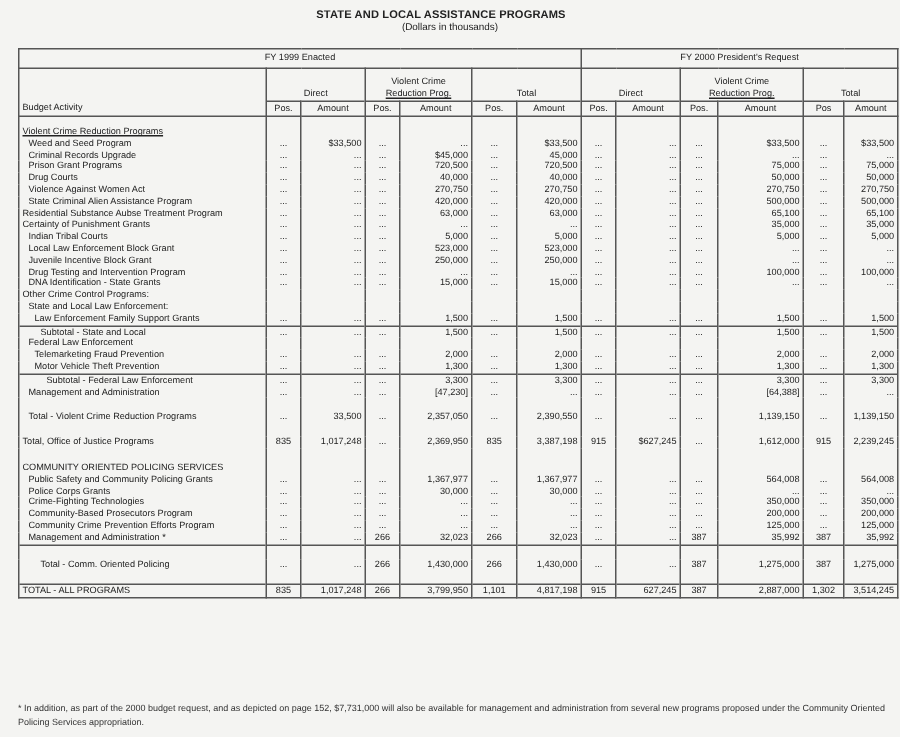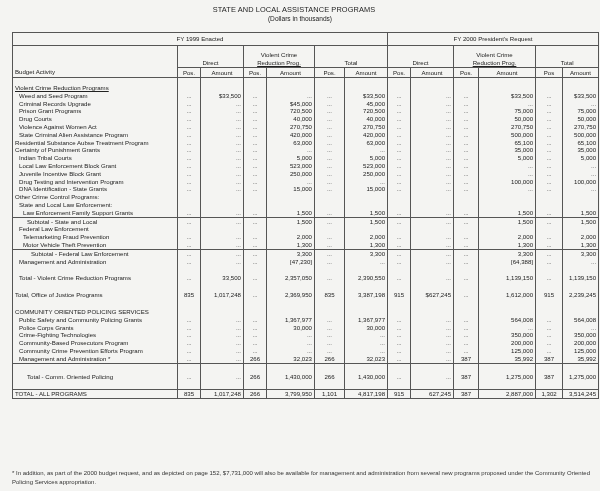--- a/index.html
+++ b/index.html
@@ -1,17 +1,17 @@
 <!DOCTYPE html>
 <html><head>
 <meta charset="utf-8">
 <style>
   html,body{margin:0;padding:0;background:#f4f4f2;}
   body{width:600px;height:491px;position:relative;overflow:hidden;font-family:"Liberation Sans",sans-serif;color:#222;}
-  .title{position:absolute;left:0;width:588px;text-align:center;font-size:7.4px;font-weight:normal;top:5px;letter-spacing:0.1px;}
+  .title{position:absolute;left:0;width:588px;text-align:center;font-size:7.4px;font-weight:bold;top:5px;letter-spacing:0.1px;}
   .subtitle{position:absolute;left:0;width:600px;text-align:center;font-size:6.6px;top:15px;}
   table.budget{position:absolute;left:12px;top:32px;width:584px;border-collapse:collapse;table-layout:fixed;font-size:6.1px;}
   table.budget td, table.budget th{padding:0 2px;white-space:nowrap;overflow:hidden;font-weight:normal;line-height:7.8px;}
   col.lab{width:165px;} col.p{width:23px;} col.a{width:43px;}
   .bd{border:1px solid #555;}
   .vb td{border-left:1px solid #555;border-right:1px solid #555;}
   .hdr1 td{height:12px;text-align:center;border:1px solid #555;}
   .hdr2 td{height:21px;text-align:center;vertical-align:bottom;}
   .hdr3 td{height:9px;text-align:center;border:1px solid #555;}
   td.num{text-align:right;}

